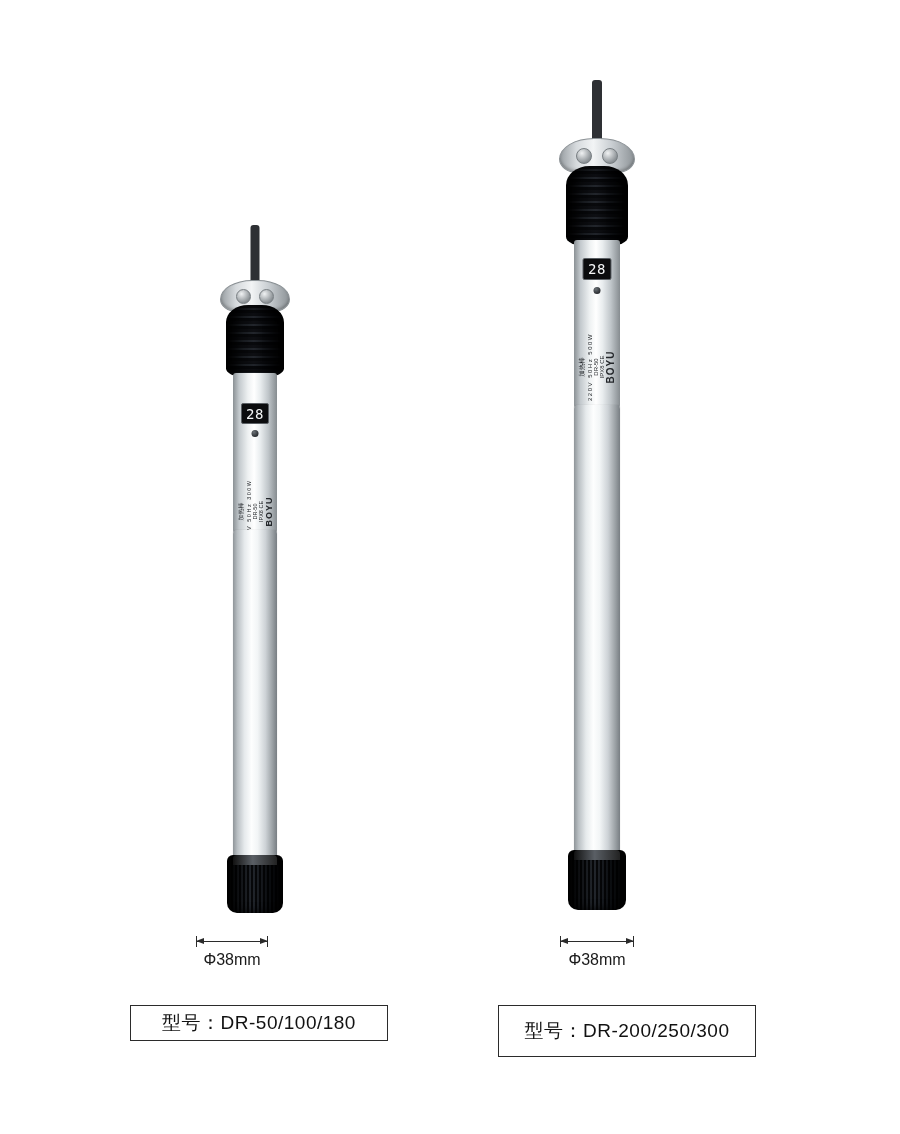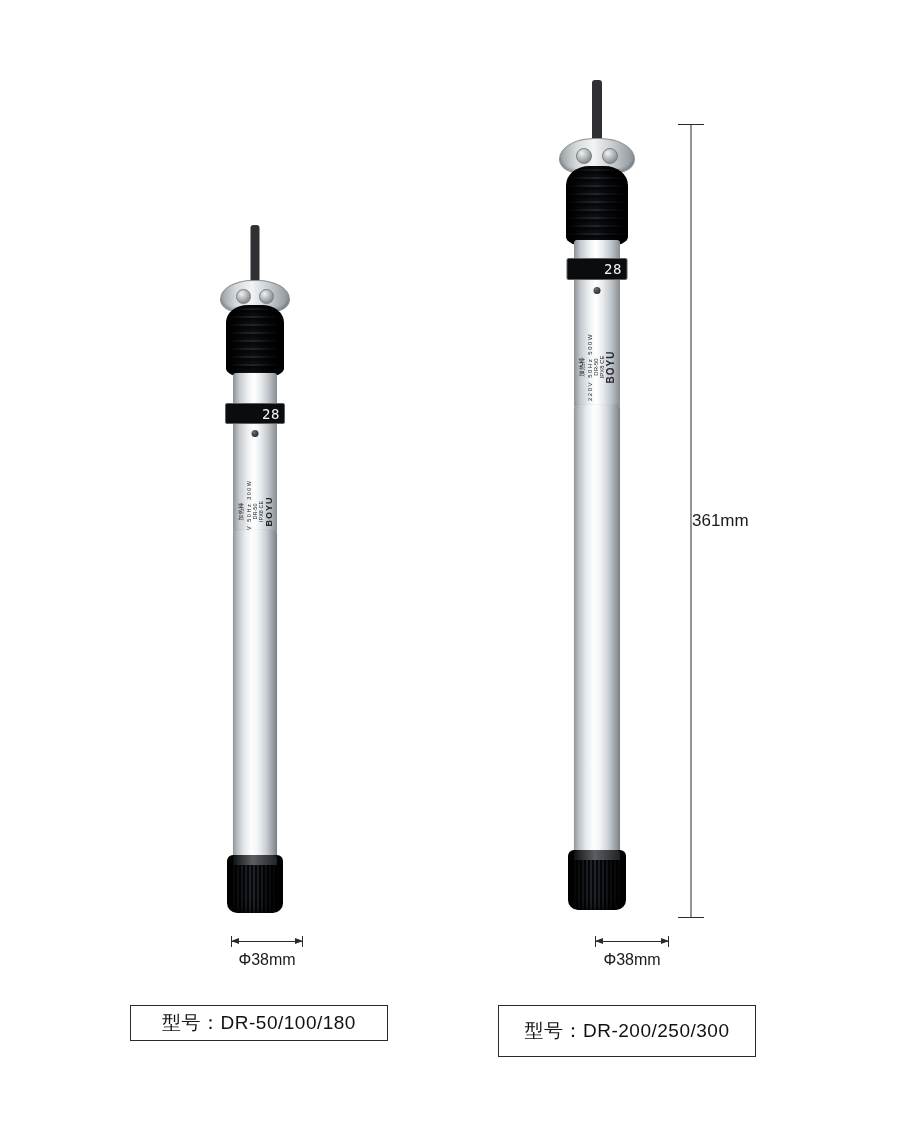--- a/index.html
+++ b/index.html
@@ -102,21 +102,20 @@
     background: #0b0c0e;
     border: 1px solid #5a5f64;
     border-radius: 2px;
     color: #f4f6f7;
     display: flex;
     align-items: center;
     justify-content: center;
     font-family: "DejaVu Sans Mono", monospace;
     letter-spacing: .5px;
     line-height: 1;
-    padding-left: 32px;
   }
 
   .indicator-dot {
     position: absolute;
     left: 50%;
     transform: translateX(-50%);
     border-radius: 50%;
     background: radial-gradient(circle at 35% 30%, #6c7277, #2b2e32 70%);
   }
 
@@ -192,21 +191,20 @@
     top: 50%;
     transform: translateY(-50%);
     font-size: 17px;
     color: #1a1a1a;
     white-space: nowrap;
   }
 
   .dim-h {
     position: absolute;
     height: 18px;
-    margin-left: 35px;
   }
   .dim-h .line {
     position: absolute;
     top: 0;
     left: 0;
     right: 0;
     height: 1px;
     background: #2b2b2b;
   }
   .dim-h .tick {
@@ -334,26 +332,20 @@
       <span class="label-line brand" style="font-size:10px;">BOYU</span>
     </div>
 
     <div class="tube" style="top:325px; width:46px; height:450px;"></div>
 
     <div class="cap-bottom" style="top:770px; width:58px; height:60px;">
       <div class="collar" style="width:46px; height:10px;"></div>
     </div>
   </div>
 
-  <div class="dim-v" style="left:678px; top:124px; width:26px; height:794px;">
-    <div class="line"></div>
-    <div class="tick top"></div>
-    <div class="tick bottom"></div>
-    <div class="dim-label">361mm</div>
-  </div>
 
   <div class="dim-h" style="left:560px; top:941px; width:74px;">
     <div class="line"></div>
     <div class="tick left"></div>
     <div class="tick right"></div>
     <div class="arrow left"></div>
     <div class="arrow right"></div>
     <div class="dim-label">Φ38mm</div>
   </div>
 

